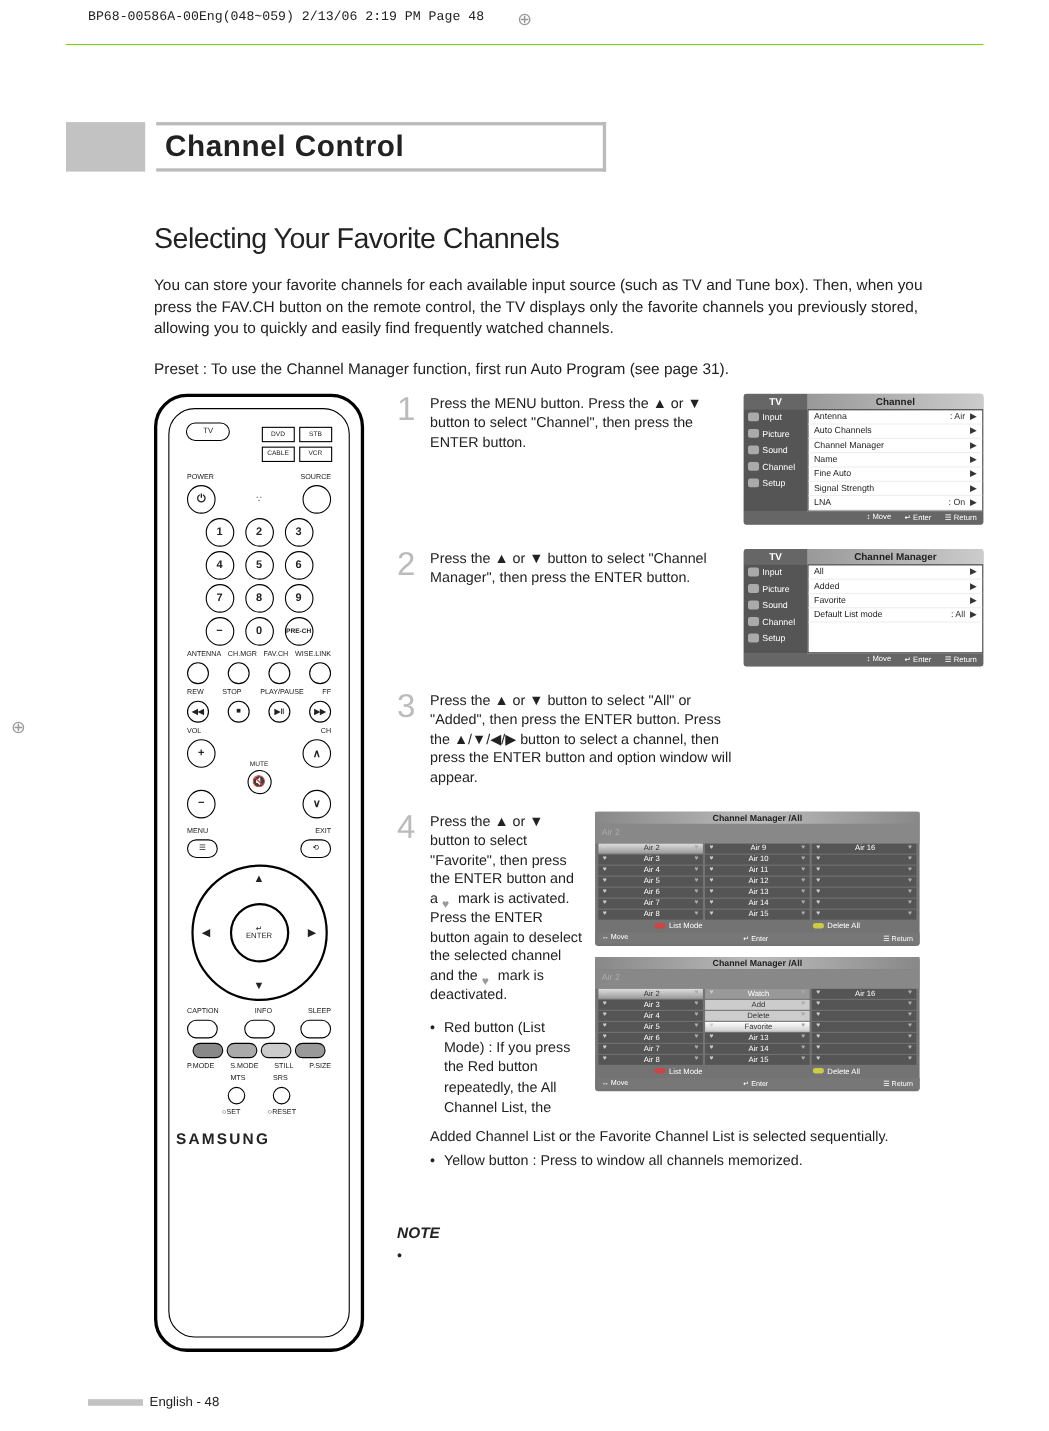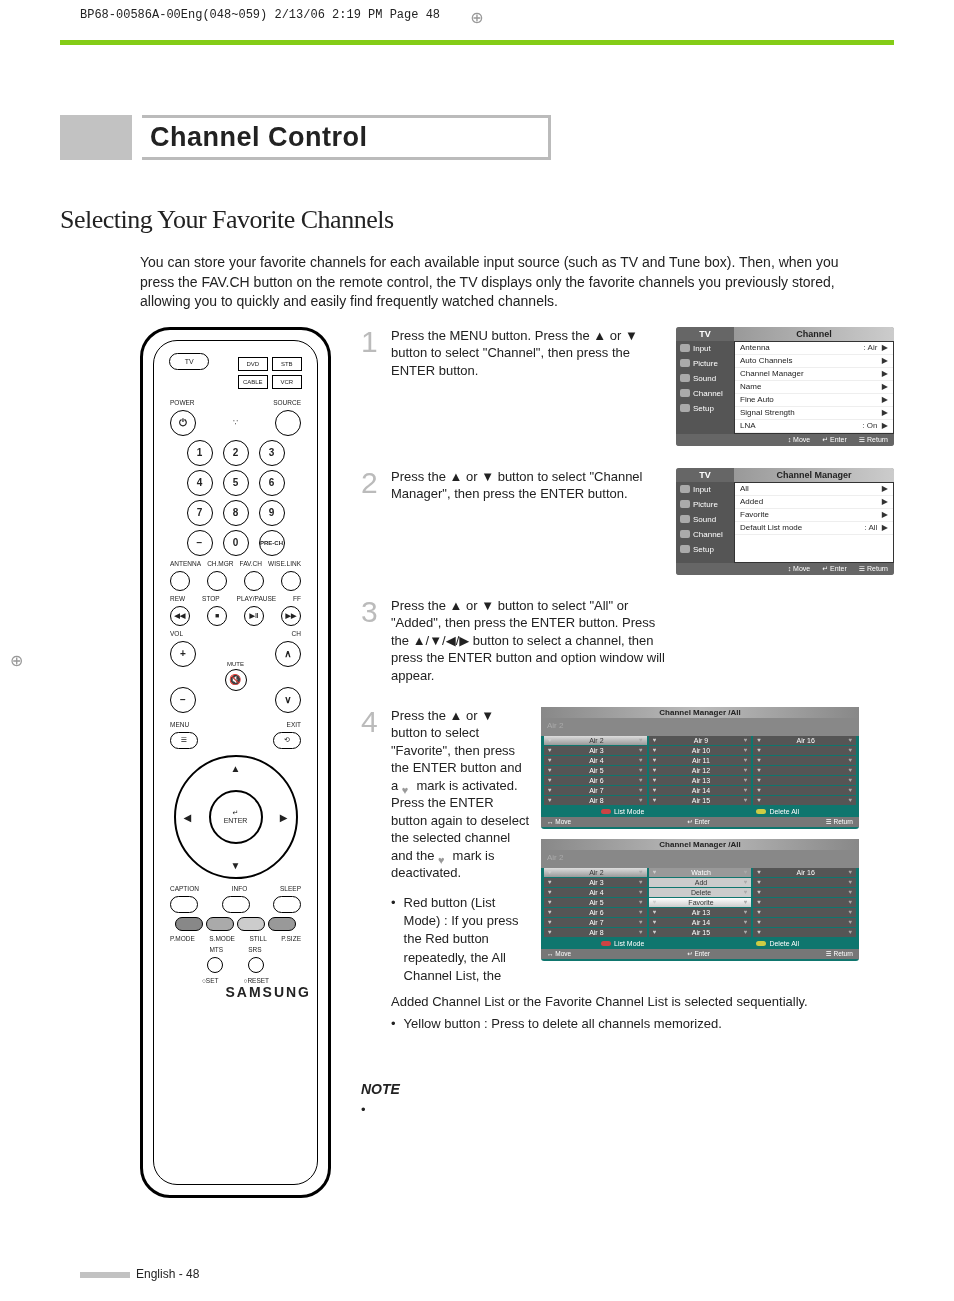--- a/index.html
+++ b/index.html
@@ -33,21 +33,21 @@
     left: 10px;
     top: 50%;
     color: #999;
     font-size: 16px;
   }
   .page {
     position: absolute;
     top: 40px;
     left: 60px;
     right: 60px;
-    border-top: 5px solid #84cc16;
+    border-top: 1px solid #84cc16;
   }
   .title-block {
     margin-top: 70px;
     display: flex;
     align-items: stretch;
   }
   .title-grey {
     width: 72px;
     background: #c2c2c2;
     margin-right: 10px;
@@ -56,22 +56,23 @@
     border: 3px solid #bbb;
     border-left: none;
     padding: 4px 180px 4px 8px;
     font-family: "Arial Black", Arial, sans-serif;
     font-size: 27px;
     font-weight: 900;
     letter-spacing: 0.5px;
   }
   .subtitle {
     margin-top: 45px;
+    margin-left: 80px;
     font-size: 26px;
-    font-family: Liberation Serif, serif;
+    font-family: Liberation Sans, sans-serif;
     font-weight: 500;
     letter-spacing: -0.5px;
   }
   .intro {
     margin-top: 18px;
     margin-left: 80px;
     margin-right: 20px;
     font-size: 14px;
     line-height: 1.4;
   }
@@ -228,23 +229,23 @@
   .osd-menu div span:last-child { color: #333; }
   .osd-foot {
     background: #666;
     display: flex;
     justify-content: flex-end;
     gap: 12px;
     padding: 2px 6px;
     font-size: 7px;
   }
   .chan-grid {
-    width: 318px;
+    width: 295px;
     flex-shrink: 0;
-    background: #0f766e;
+    background: #737373;
     border-radius: 3px;
     font-size: 7px;
     color: #fff;
     padding-bottom: 2px;
   }
   .chan-title {
     text-align: center;
     background: linear-gradient(to right, #888, #bbb, #888);
     color: #222;
     font-weight: bold;
@@ -326,20 +327,21 @@
 
 <div class="page">
 
   <div class="title-block">
     <div class="title-grey"></div>
     <div class="title-text">Channel Control</div>
   </div>
 
   <div class="subtitle">Selecting Your Favorite Channels</div>
   <div class="intro">You can store your favorite channels for each available input source (such as TV and Tune box). Then, when you press the FAV.CH button on the remote control, the TV displays only the favorite channels you previously stored, allowing you to quickly and easily find frequently watched channels.</div>
+  <div class="preset">Preset : To use the Channel Manager function, first run Auto Program (see page 31).</div>
 
   <div class="main-row">
 
     <div class="remote-box">
       <div class="remote-inner">
         <div class="remote-row" style="justify-content:space-around;">
           <div class="oval-btn">TV</div>
           <div>
             <div class="remote-row" style="gap:4px;">
               <div class="rect-btn">DVD</div>
@@ -467,21 +469,21 @@
           <span>SRS</span>
         </div>
         <div class="remote-row" style="gap:25px;">
             <div class="circ-btn" style="width:14px;height:14px;"></div>
             <div class="circ-btn" style="width:14px;height:14px;"></div>
           </div>
         <div class="label-row" style="justify-content:center;gap:25px;margin-top:2px;">
           <span>○<span>SET</span></span>
           <span>○<span>RESET</span></span>
         </div>
-        <div style="text-align:right;font-weight:bold;font-size:14px;letter-spacing:2px;margin-top:0;">SAMSUNG</div>
+        <div style="text-align:left;font-weight:bold;font-size:14px;letter-spacing:2px;margin-top:12px;">SAMSUNG</div>
       </div>
     </div>
 
     <div class="content-col">
 
       <div class="step-row">
         <div class="step-num">1</div>
         <div class="step-text">Press the MENU button. Press the ▲ or ▼ button to select "Channel", then press the ENTER button.</div>
         <div class="osd">
           <div class="osd-head">
@@ -692,21 +694,21 @@
                 <span>↵ Enter</span>
                 <span>☰ Return</span>
               </div>
           </div>
         </div>
       </div>
 
       <div class="after-text">Added Channel List or the Favorite Channel List is selected sequentially.</div>
       <div class="bullet">
           <span>•</span>
-          <span>Yellow button : Press to delete all channels memorized.</span>
+          <span>Yellow button : Press to window all channels memorized.</span>
         </div>
 
       <div class="note-block">
         <div class="note-head">NOTE</div>
         <div class="bullet" style="margin-left:0;">
             <span>•</span>
           </div>
       </div>
     </div>
   </div>

